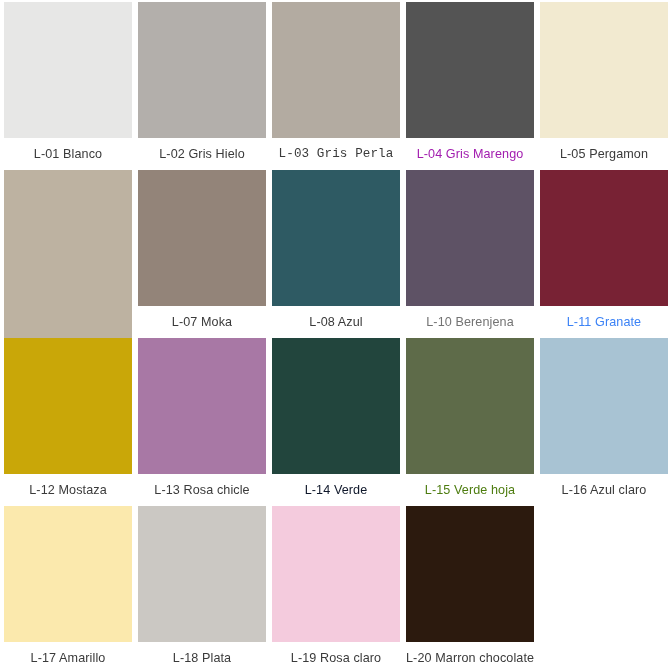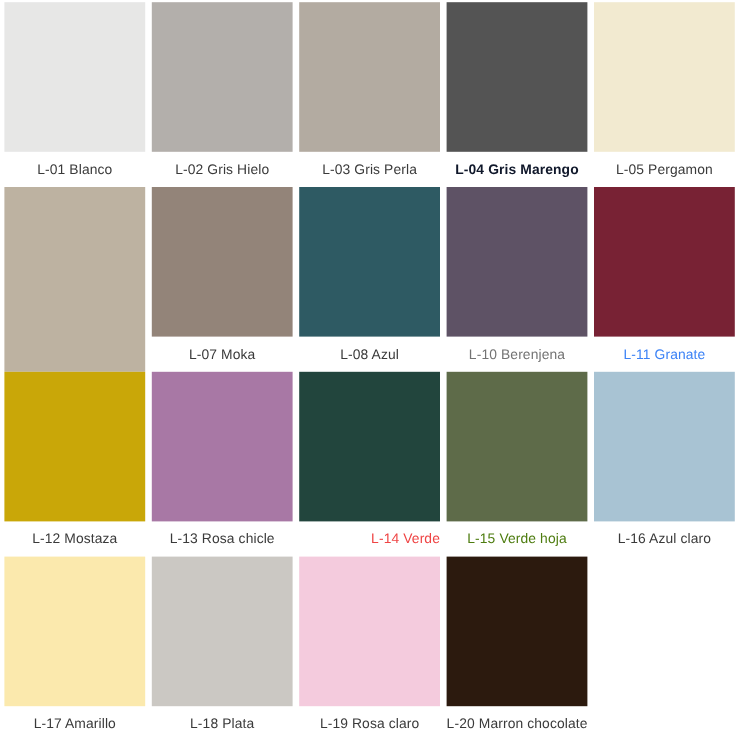--- a/index.html
+++ b/index.html
@@ -68,25 +68,25 @@
     <div class="swatch-cell">
       <div class="swatch-chip" style="background-color: rgb(231, 231, 230);"></div>
       <div class="swatch-label" style="color: rgb(58, 58, 58);">L-01 Blanco</div>
     </div>
     <div class="swatch-cell">
       <div class="swatch-chip" style="background-color: rgb(179, 175, 171);"></div>
       <div class="swatch-label" style="color: rgb(58, 58, 58);">L-02 Gris Hielo</div>
     </div>
     <div class="swatch-cell">
       <div class="swatch-chip" style="background-color: rgb(179, 171, 161);"></div>
-      <div class="swatch-label" style="color: rgb(58, 58, 58);">L-03 Gris Perla</div>
+      <div class="swatch-label" style="color: rgb(58, 58, 58); font-family: Liberation Mono, monospace;">L-03 Gris Perla</div>
     </div>
     <div class="swatch-cell">
       <div class="swatch-chip" style="background-color: rgb(84, 84, 84);"></div>
-      <div class="swatch-label" style="color: #0f172a; font-weight: bold;">L-04 Gris Marengo</div>
+      <div class="swatch-label" style="color: #a21caf;">L-04 Gris Marengo</div>
     </div>
     <div class="swatch-cell">
       <div class="swatch-chip" style="background-color: rgb(242, 234, 208);"></div>
       <div class="swatch-label" style="color: rgb(58, 58, 58);">L-05 Pergamon</div>
     </div>
     <div class="swatch-cell">
       <div class="swatch-chip" style="background-color: rgb(189, 178, 161);"></div>
     </div>
     <div class="swatch-cell">
       <div class="swatch-chip" style="background-color: rgb(147, 132, 121);"></div>
@@ -107,21 +107,21 @@
     <div class="swatch-cell">
       <div class="swatch-chip" style="background-color: rgb(201, 167, 8);"></div>
       <div class="swatch-label" style="color: rgb(58, 58, 58);">L-12 Mostaza</div>
     </div>
     <div class="swatch-cell">
       <div class="swatch-chip" style="background-color: rgb(168, 120, 165);"></div>
       <div class="swatch-label" style="color: rgb(58, 58, 58);">L-13 Rosa chicle</div>
     </div>
     <div class="swatch-cell">
       <div class="swatch-chip" style="background-color: rgb(34, 69, 61);"></div>
-      <div class="swatch-label" style="color: #ef4444; text-align: right;">L-14 Verde</div>
+      <div class="swatch-label" style="color: #0f172a;">L-14 Verde</div>
     </div>
     <div class="swatch-cell">
       <div class="swatch-chip" style="background-color: rgb(94, 107, 73);"></div>
       <div class="swatch-label" style="color: #4d7c0f;">L-15 Verde hoja</div>
     </div>
     <div class="swatch-cell">
       <div class="swatch-chip" style="background-color: rgb(168, 195, 211);"></div>
       <div class="swatch-label" style="color: rgb(58, 58, 58);">L-16 Azul claro</div>
     </div>
     <div class="swatch-cell">

